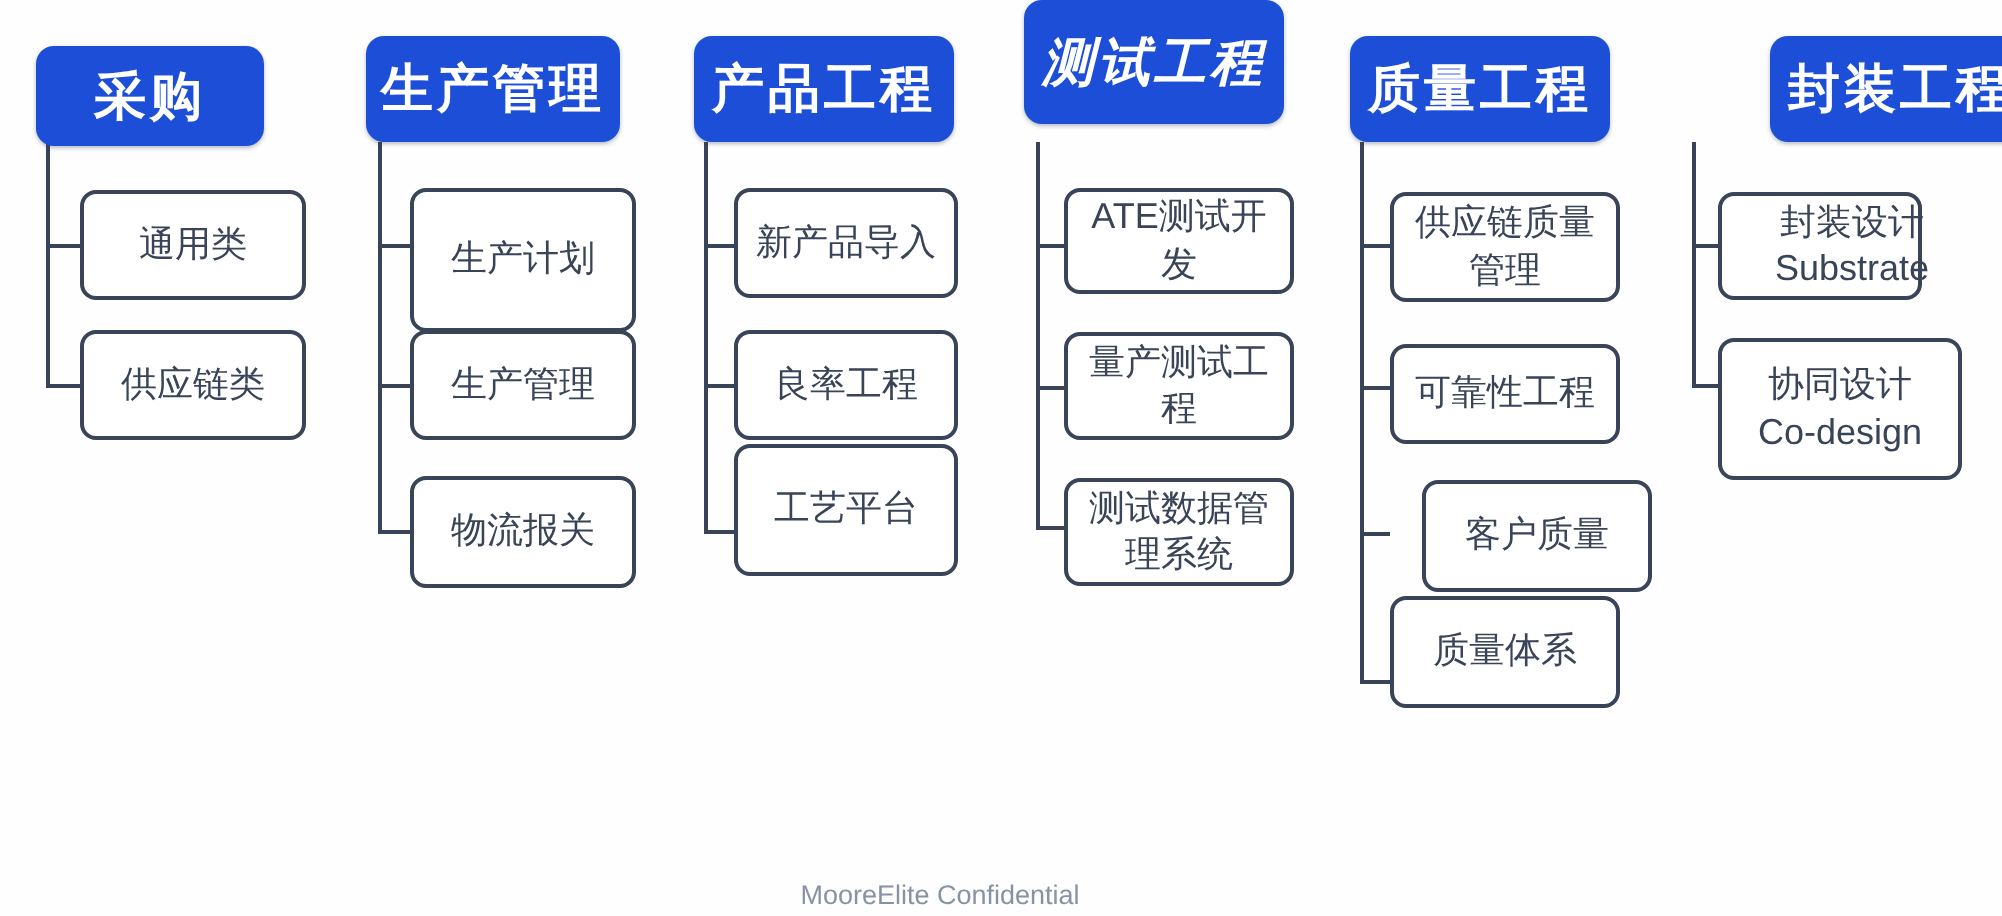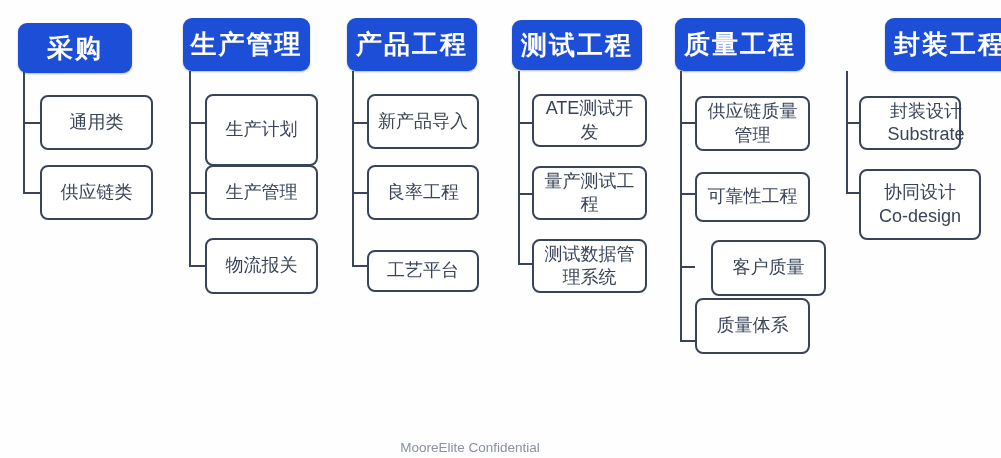--- a/index.html
+++ b/index.html
@@ -72,23 +72,23 @@
   <div class="box" style="left:205px;top:165px;width:113px;height:55px;">生产管理</div>
   <div class="box" style="left:205px;top:238px;width:113px;height:56px;">物流报关</div>
 
   <div class="hdr" style="left:347px;top:18px;width:130px;height:53px;">产品工程</div>
   <div class="vl" style="left:352px;top:71px;height:196px;"></div>
   <div class="hl" style="left:352px;top:122px;width:15px;"></div>
   <div class="hl" style="left:352px;top:192px;width:15px;"></div>
   <div class="hl" style="left:352px;top:265px;width:15px;"></div>
   <div class="box" style="left:367px;top:94px;width:112px;height:55px;">新产品导入</div>
   <div class="box" style="left:367px;top:165px;width:112px;height:55px;">良率工程</div>
-  <div class="box" style="left:367px;top:250px;width:112px;height:42px;">工艺平台</div>
+  <div class="box" style="left:367px;top:222px;width:112px;height:66px;">工艺平台</div>
 
-  <div class="hdr" style="left:512px;top:20px;width:130px;height:50px;">测试工程</div>
+  <div class="hdr" style="left:512px;top:0;width:130px;height:62px;font-style:italic;">测试工程</div>
   <div class="vl" style="left:518px;top:71px;height:194px;"></div>
   <div class="hl" style="left:518px;top:122px;width:14px;"></div>
   <div class="hl" style="left:518px;top:193px;width:14px;"></div>
   <div class="hl" style="left:518px;top:263px;width:14px;"></div>
   <div class="box" style="left:532px;top:94px;width:115px;height:53px;">ATE测试开
 发</div>
   <div class="box" style="left:532px;top:166px;width:115px;height:54px;">量产测试工
 程</div>
   <div class="box" style="left:532px;top:239px;width:115px;height:54px;">测试数据管
 理系统</div>

